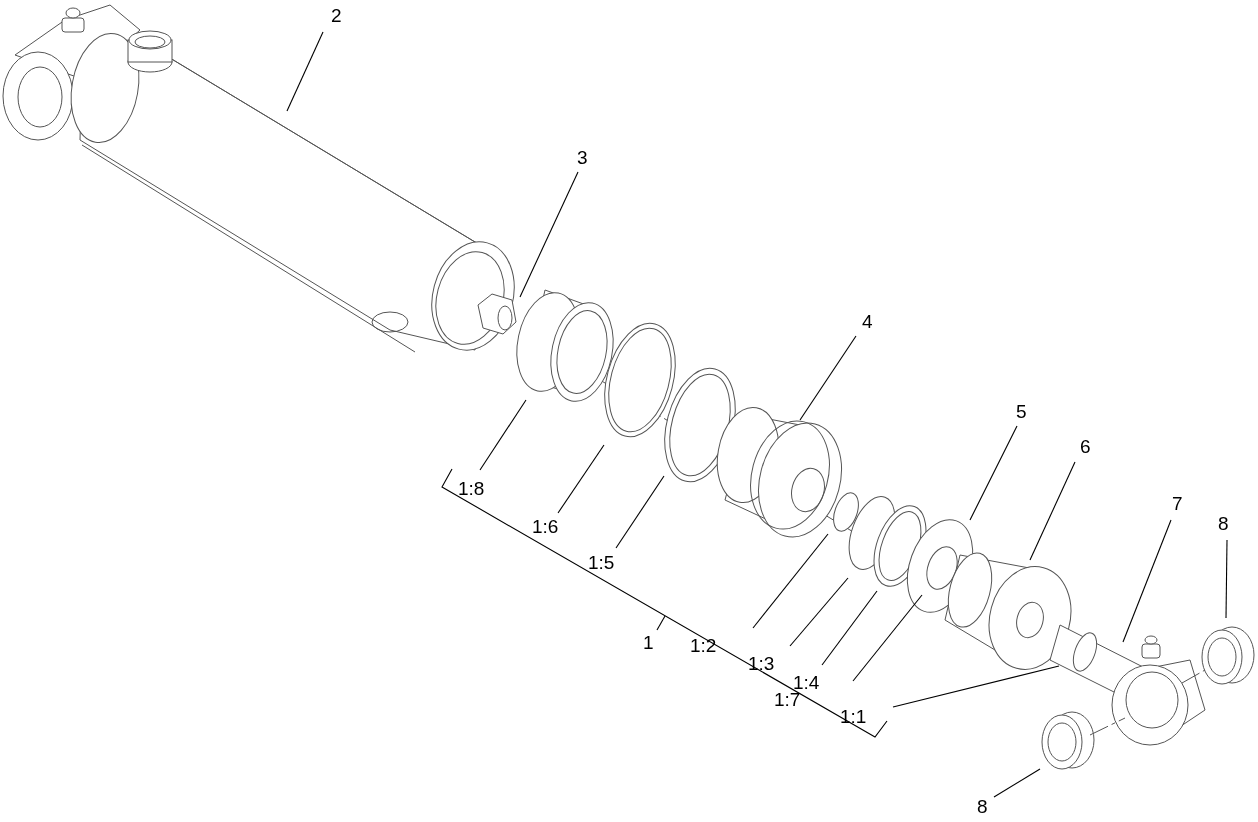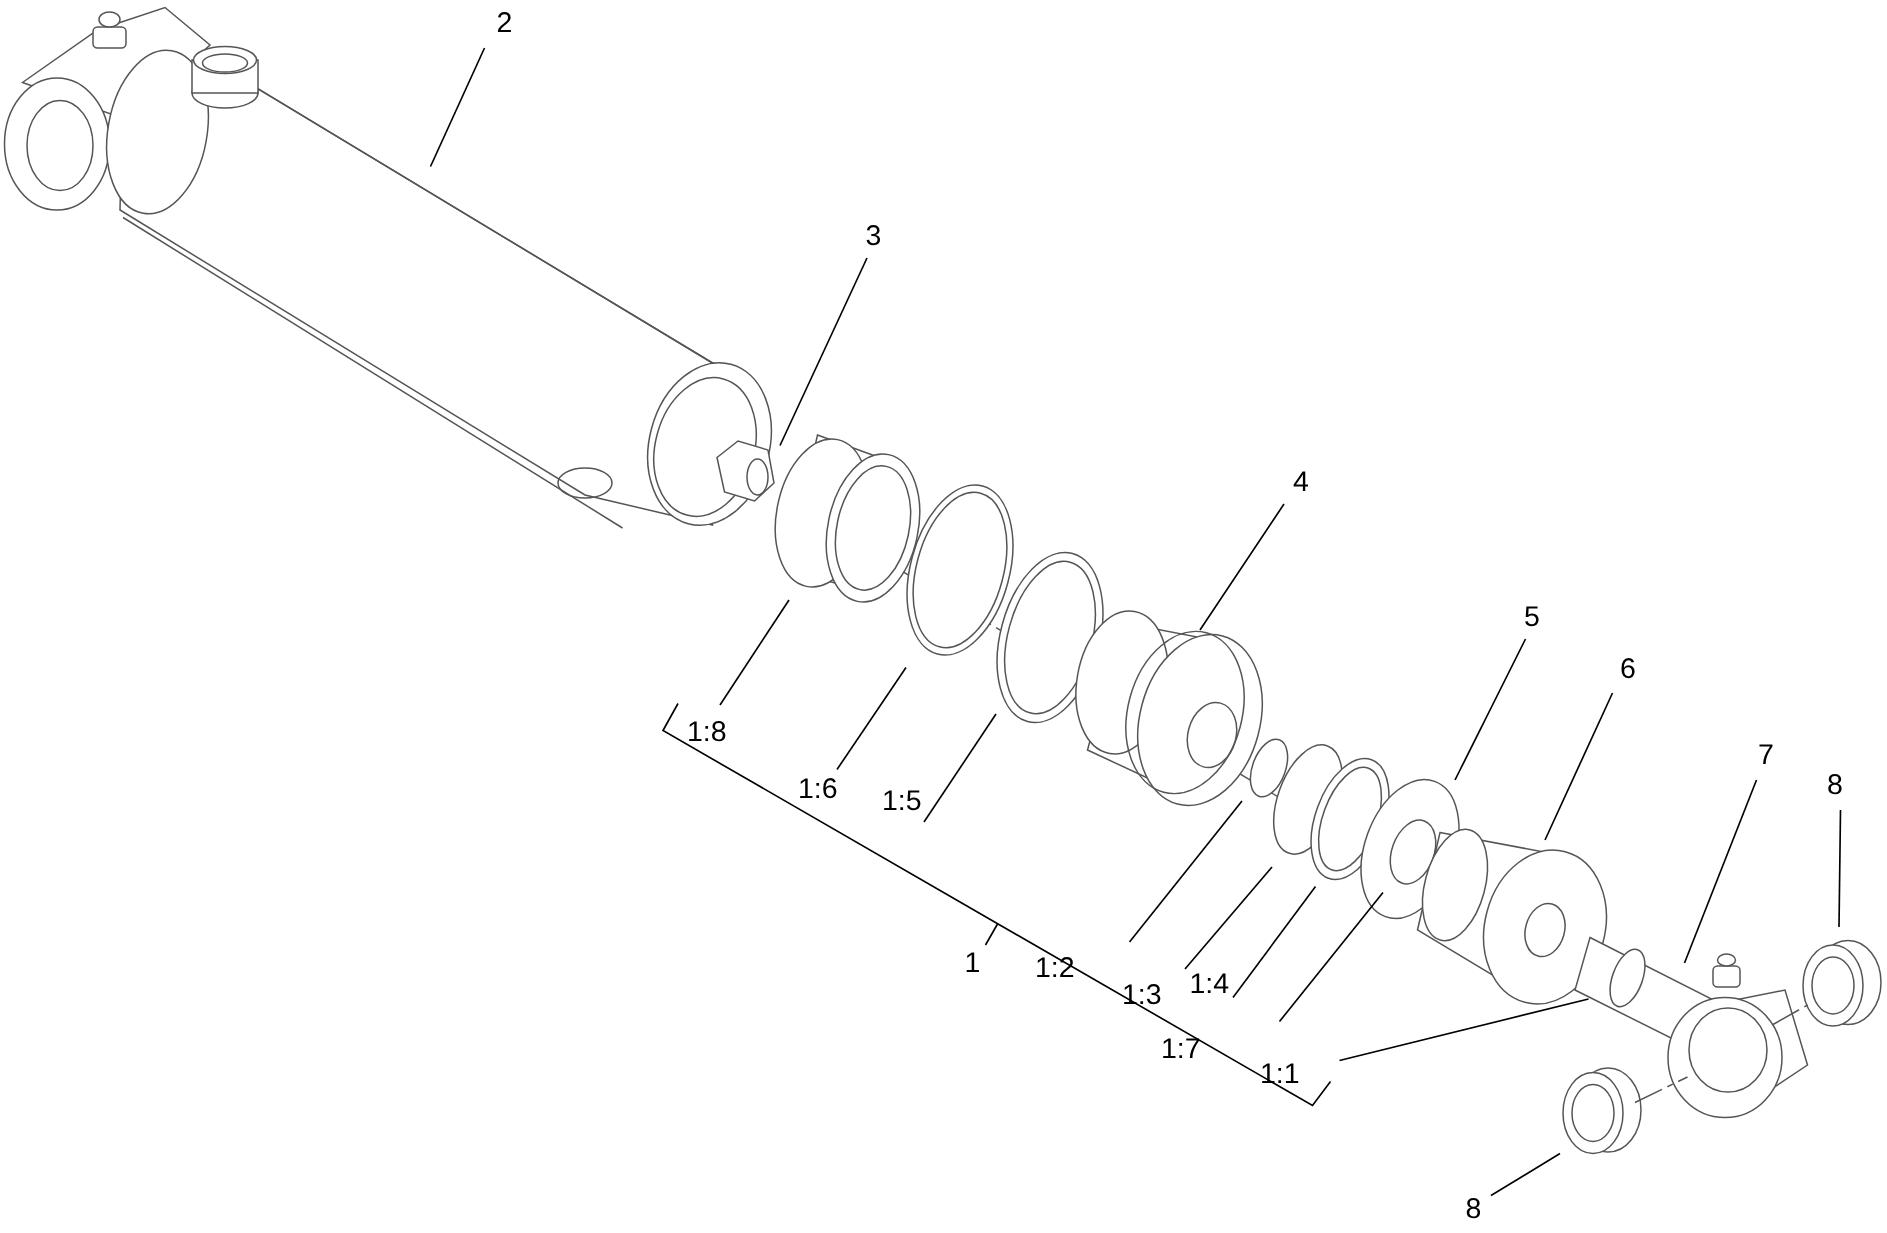--- a/index.html
+++ b/index.html
@@ -134,18 +134,18 @@
 <div class="lbl" style="left:577px;top:148px">3</div>
 <div class="lbl" style="left:862px;top:312px">4</div>
 <div class="lbl" style="left:1016px;top:402px">5</div>
 <div class="lbl" style="left:1080px;top:437px">6</div>
 <div class="lbl" style="left:1172px;top:494px">7</div>
 <div class="lbl" style="left:1218px;top:514px">8</div>
 <div class="lbl" style="left:977px;top:797px">8</div>
 <div class="lbl" style="left:643px;top:633px">1</div>
 <div class="lbl" style="left:458px;top:479px">1:8</div>
 <div class="lbl" style="left:532px;top:517px">1:6</div>
-<div class="lbl" style="left:588px;top:525px">1:5</div>
+<div class="lbl" style="left:588px;top:553px">1:5</div>
 <div class="lbl" style="left:690px;top:636px">1:2</div>
 <div class="lbl" style="left:748px;top:654px">1:3</div>
-<div class="lbl" style="left:793px;top:647px">1:4</div>
+<div class="lbl" style="left:793px;top:673px">1:4</div>
 <div class="lbl" style="left:774px;top:690px">1:7</div>
 <div class="lbl" style="left:840px;top:707px">1:1</div>
 
 </body></html>

